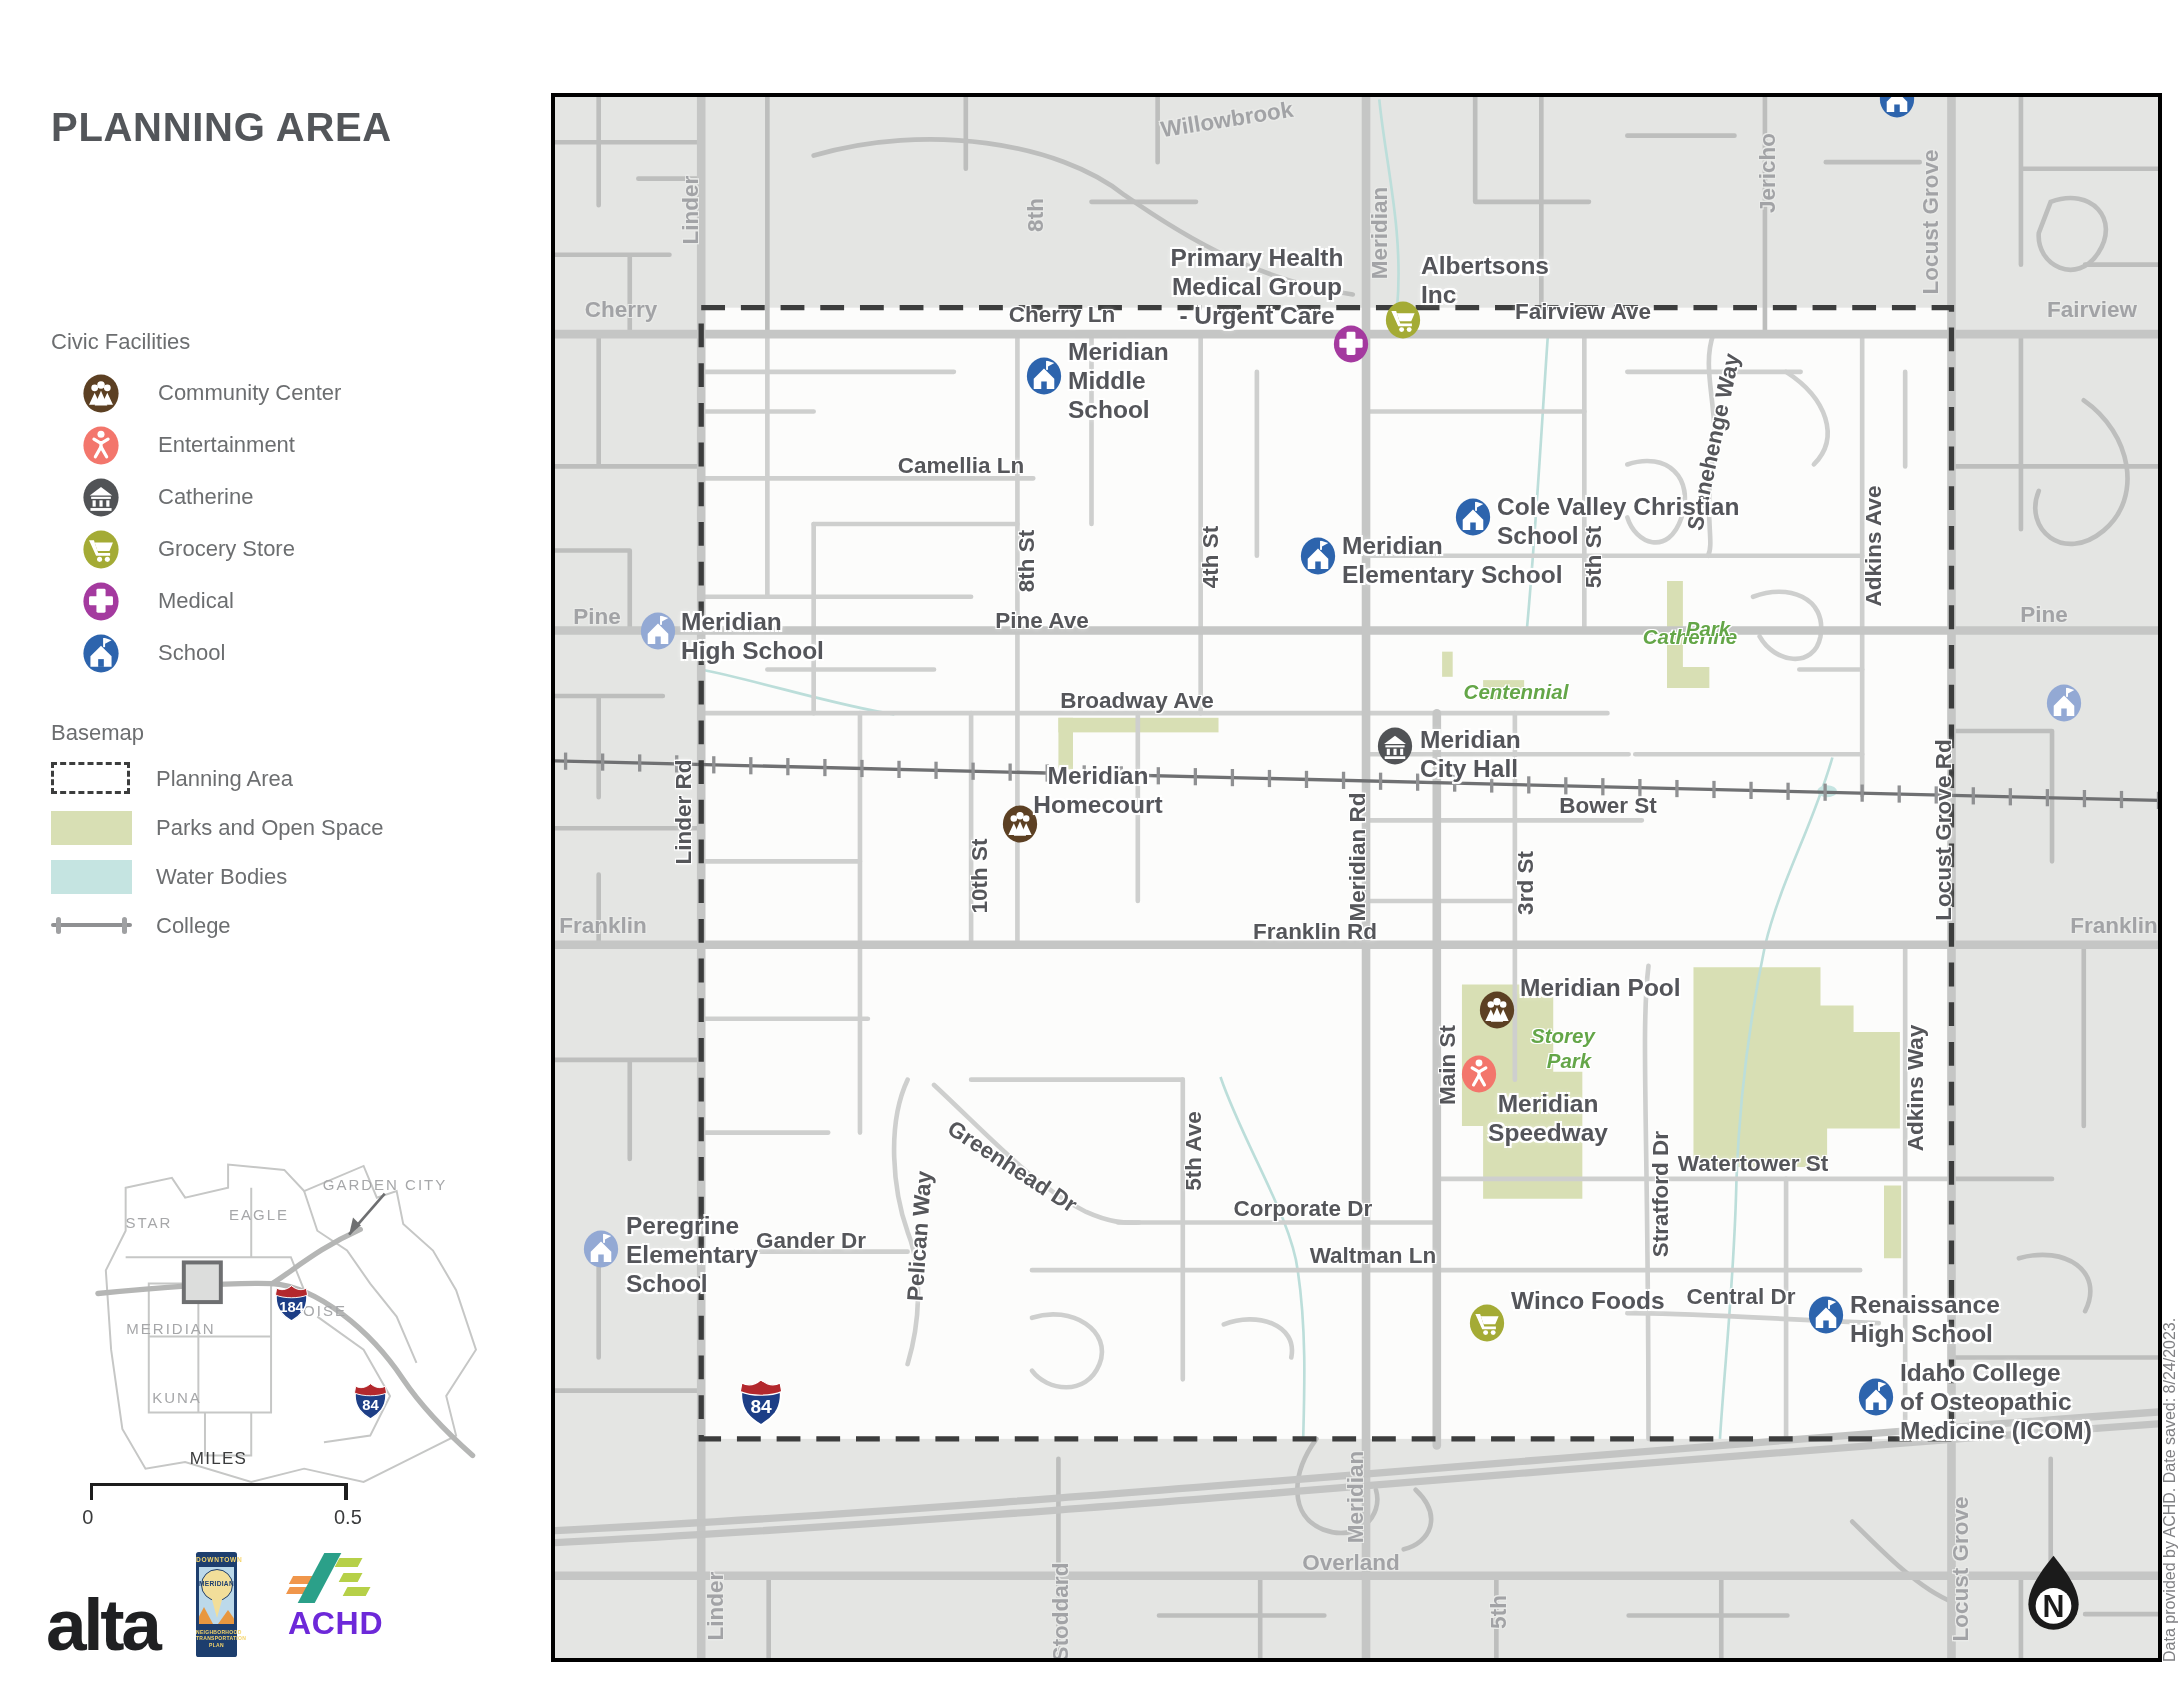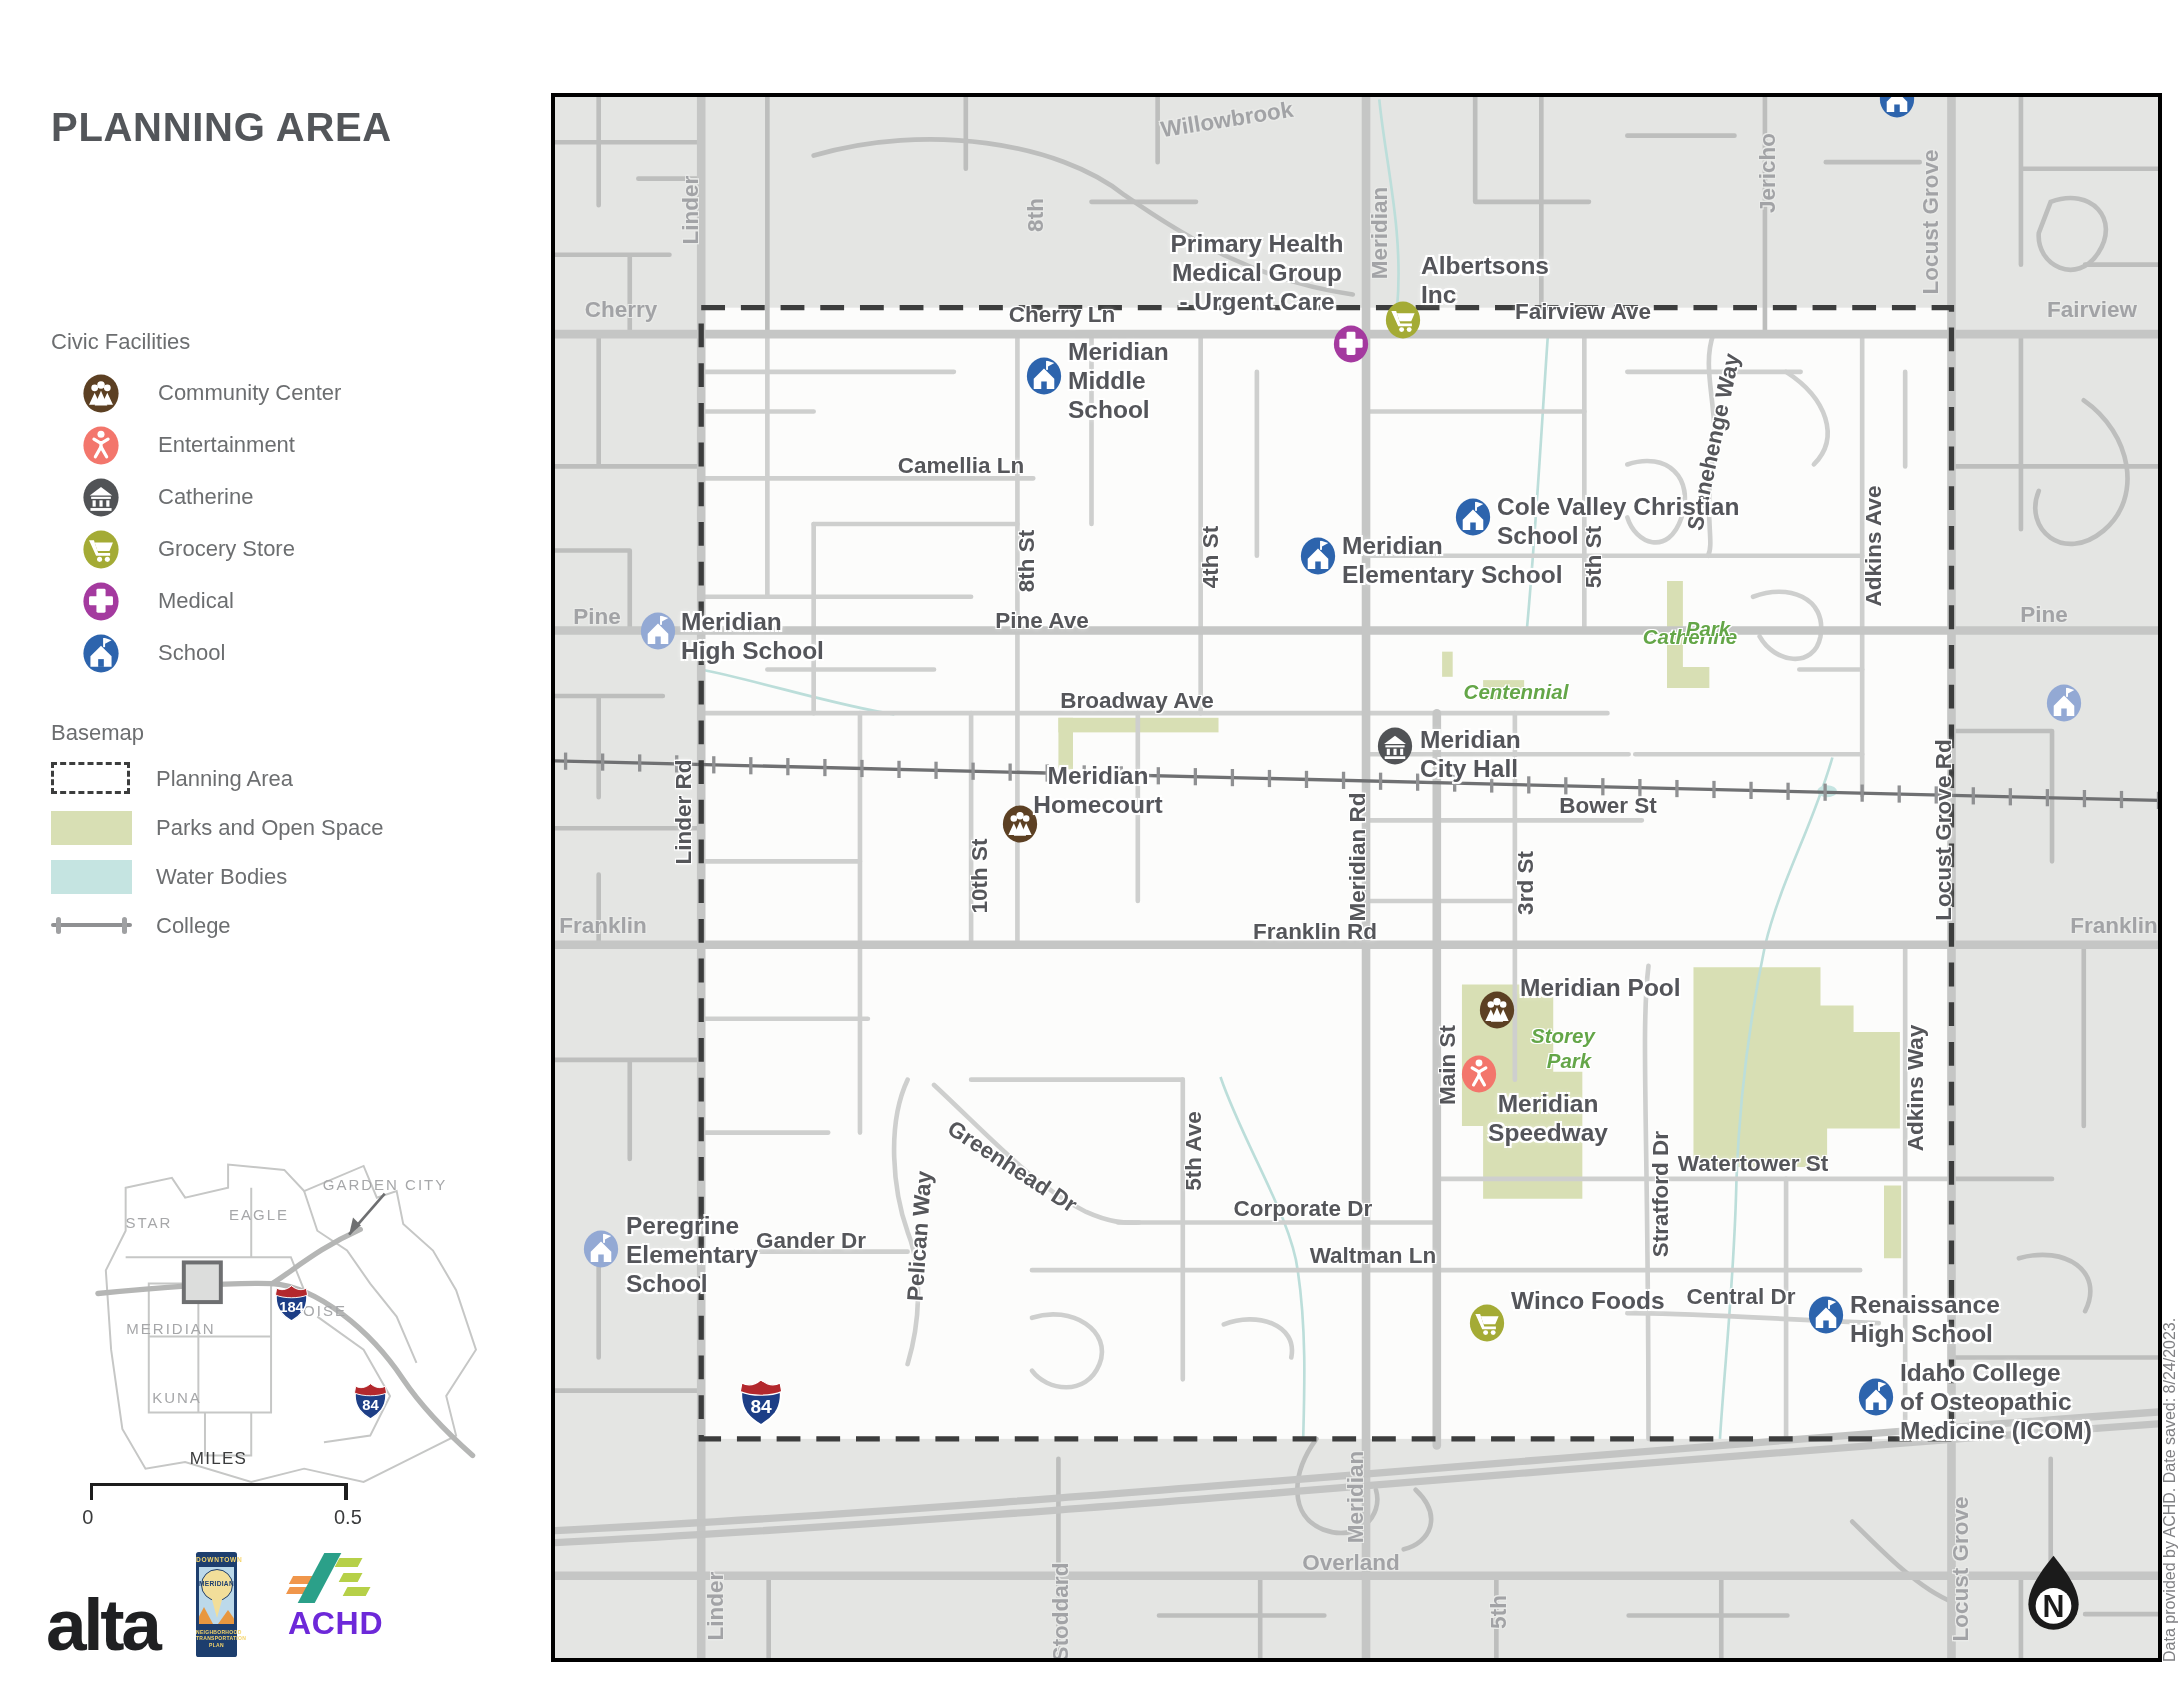--- a/index.html
+++ b/index.html
@@ -588,21 +588,21 @@
             <rect x="3" y="-21" width="2.8" height="13" fill="#fff"></rect>
             <path d="M5.8,-21 L15,-18 L5.8,-13 Z" fill="#fff"></path>
           </svg></div>
         <div class="poi" style="left: 2064px; top: 703px;"><svg viewBox="-27 -28 54 58" width="37" height="41">
             <ellipse cx="0" cy="1" rx="25" ry="27" fill="#93a9d4"></ellipse>
             <path d="M-15,5 L0,-10 L15,5 L15,20 L-15,20 Z" fill="#fff"></path>
             <rect x="-4" y="9" width="8" height="11" fill="#93a9d4"></rect>
             <rect x="3" y="-21" width="2.8" height="13" fill="#fff"></rect>
             <path d="M5.8,-21 L15,-18 L5.8,-13 Z" fill="#fff"></path>
           </svg></div>
-        <div class="poi-label" style="left: 1257px; top: 229px; transform: translateX(-50%); text-align: center;">
+        <div class="poi-label" style="left: 1257px; top: 243px; transform: translateX(-50%); text-align: center;">
           <div>Primary Health</div>
           <div>Medical Group</div>
           <div>- Urgent Care</div>
         </div>
         <div class="poi-label" style="left: 1421px; top: 251px;">
           <div>Albertsons</div>
           <div>Inc</div>
         </div>
         <div class="shield" style="left: 761px; top: 1403px;"><svg viewBox="-30 -32 60 64" width="48" height="51">
     <path d="M0,-27 C8,-20 17,-19 23,-23 C26,-12 26,3 18,14 C11,23 5,26 0,29 C-5,26 -11,23 -18,14 C-26,3 -26,-12 -23,-23 C-17,-19 -8,-20 0,-27 Z" fill="#1d3e86" stroke="#fff" stroke-width="2.5"></path>

